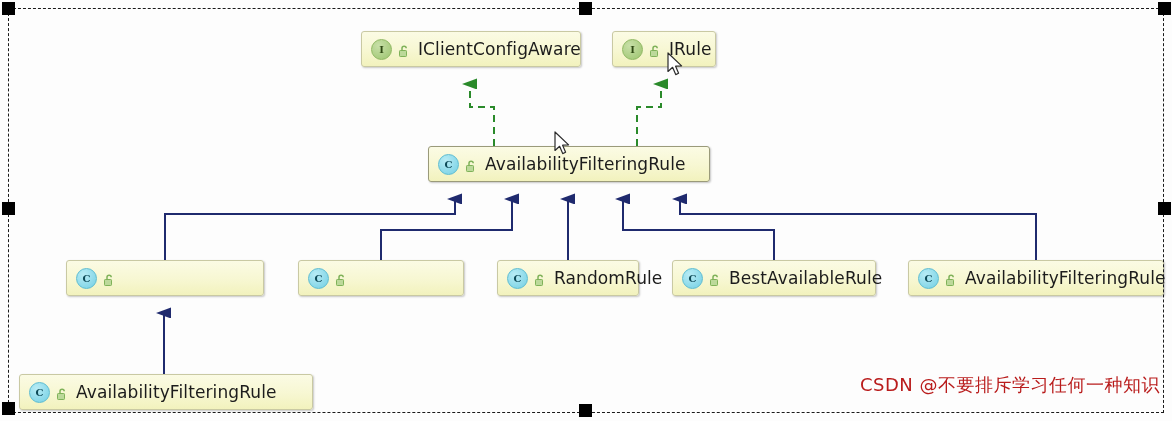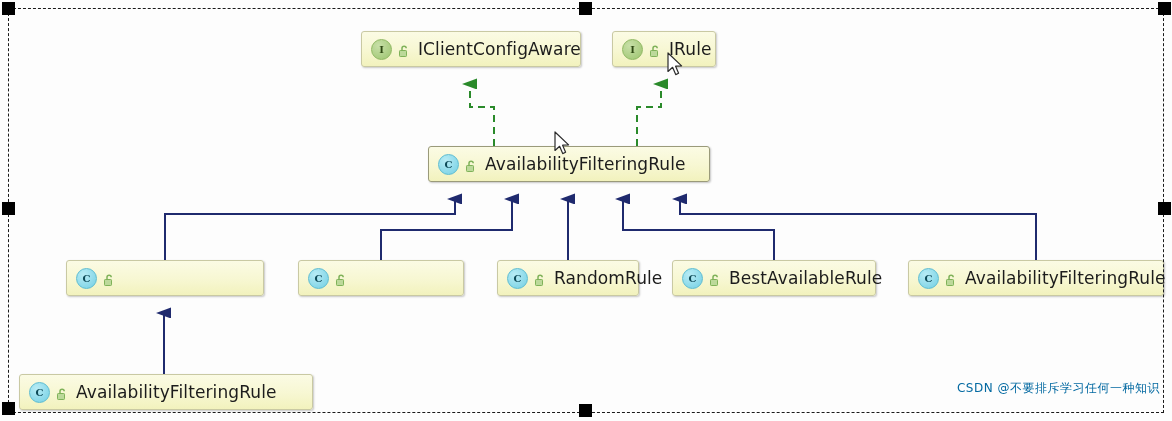--- a/index.html
+++ b/index.html
@@ -108,22 +108,22 @@
     width: 17px;
     height: 25px;
     pointer-events: none;
   }
 
   
   .watermark {
     position: absolute;
     right: 12px;
     bottom: 24px;
-    font-size: 12px;
-    color: #0369a1;
+    font-size: 18px;
+    color: #b91c1c;
     letter-spacing: 0.5px;
     user-select: none;
     white-space: nowrap;
   }
 </style>
 </head>
 <body>
 
 <div id="canvas">
 

